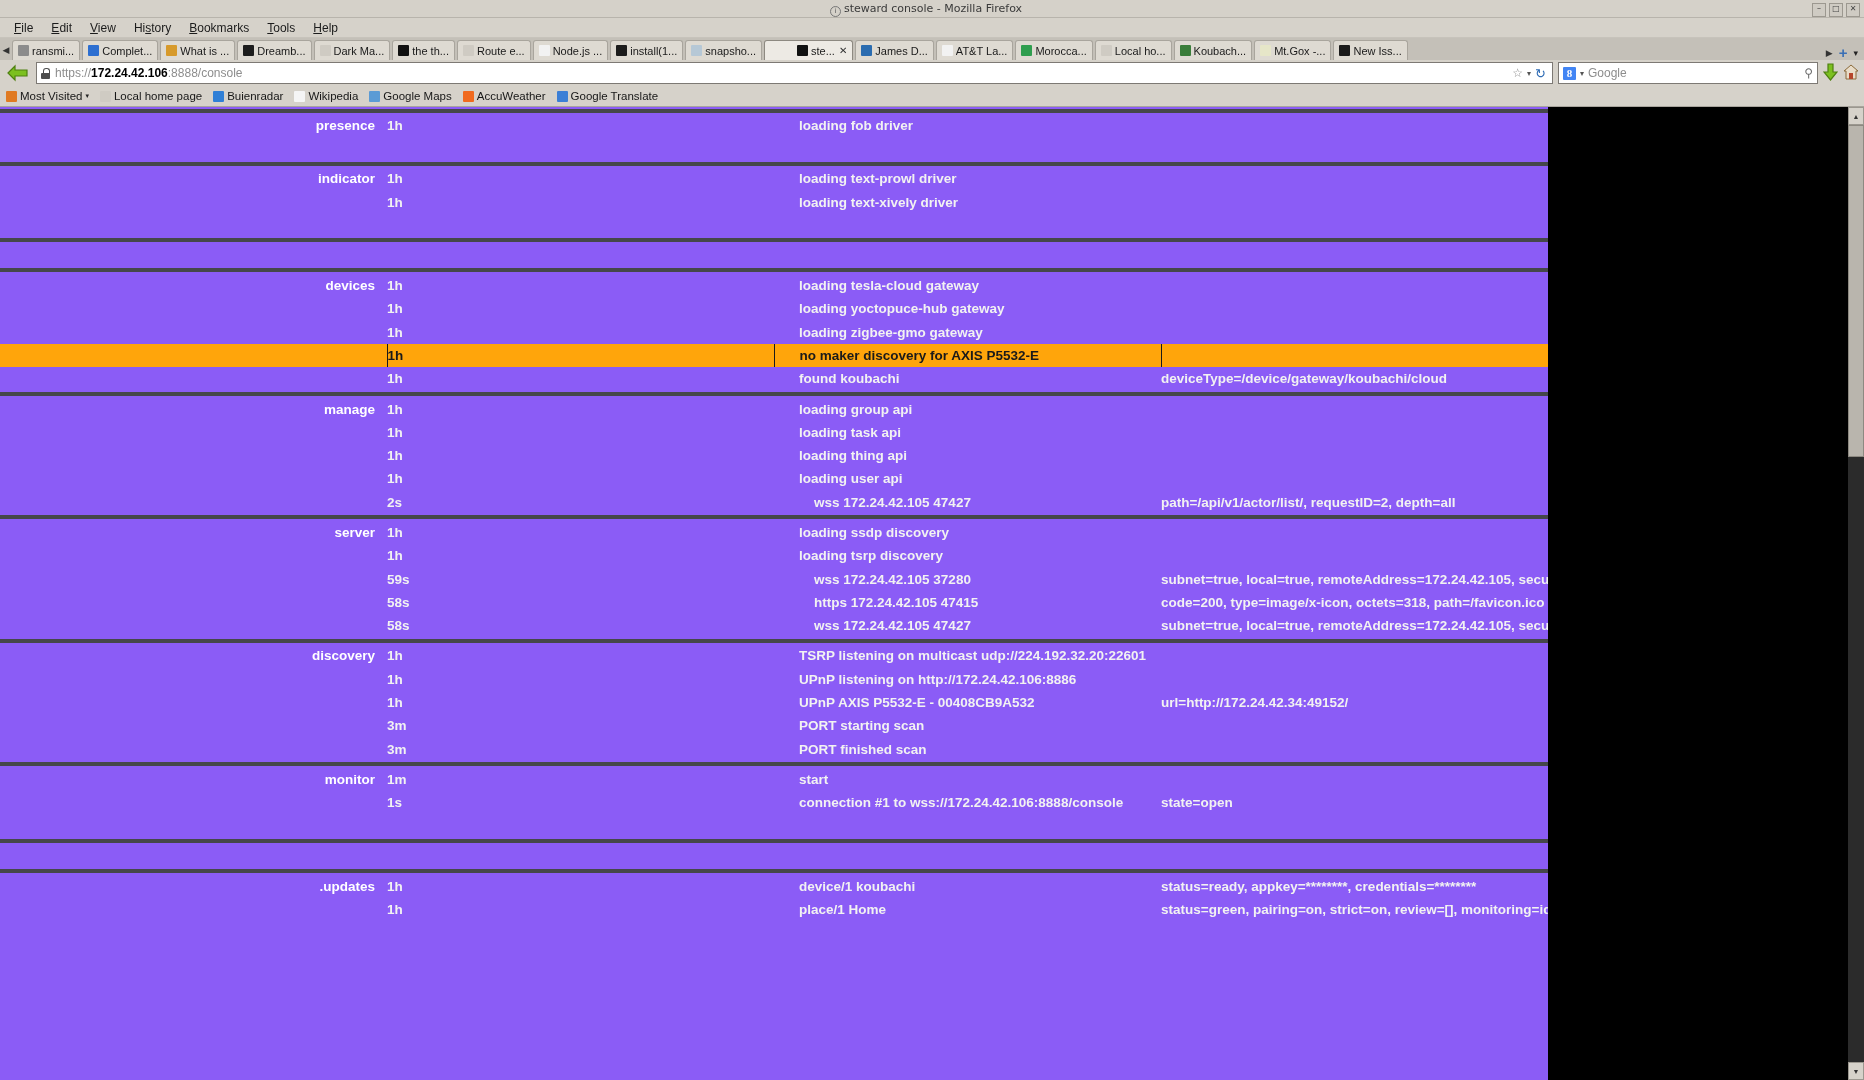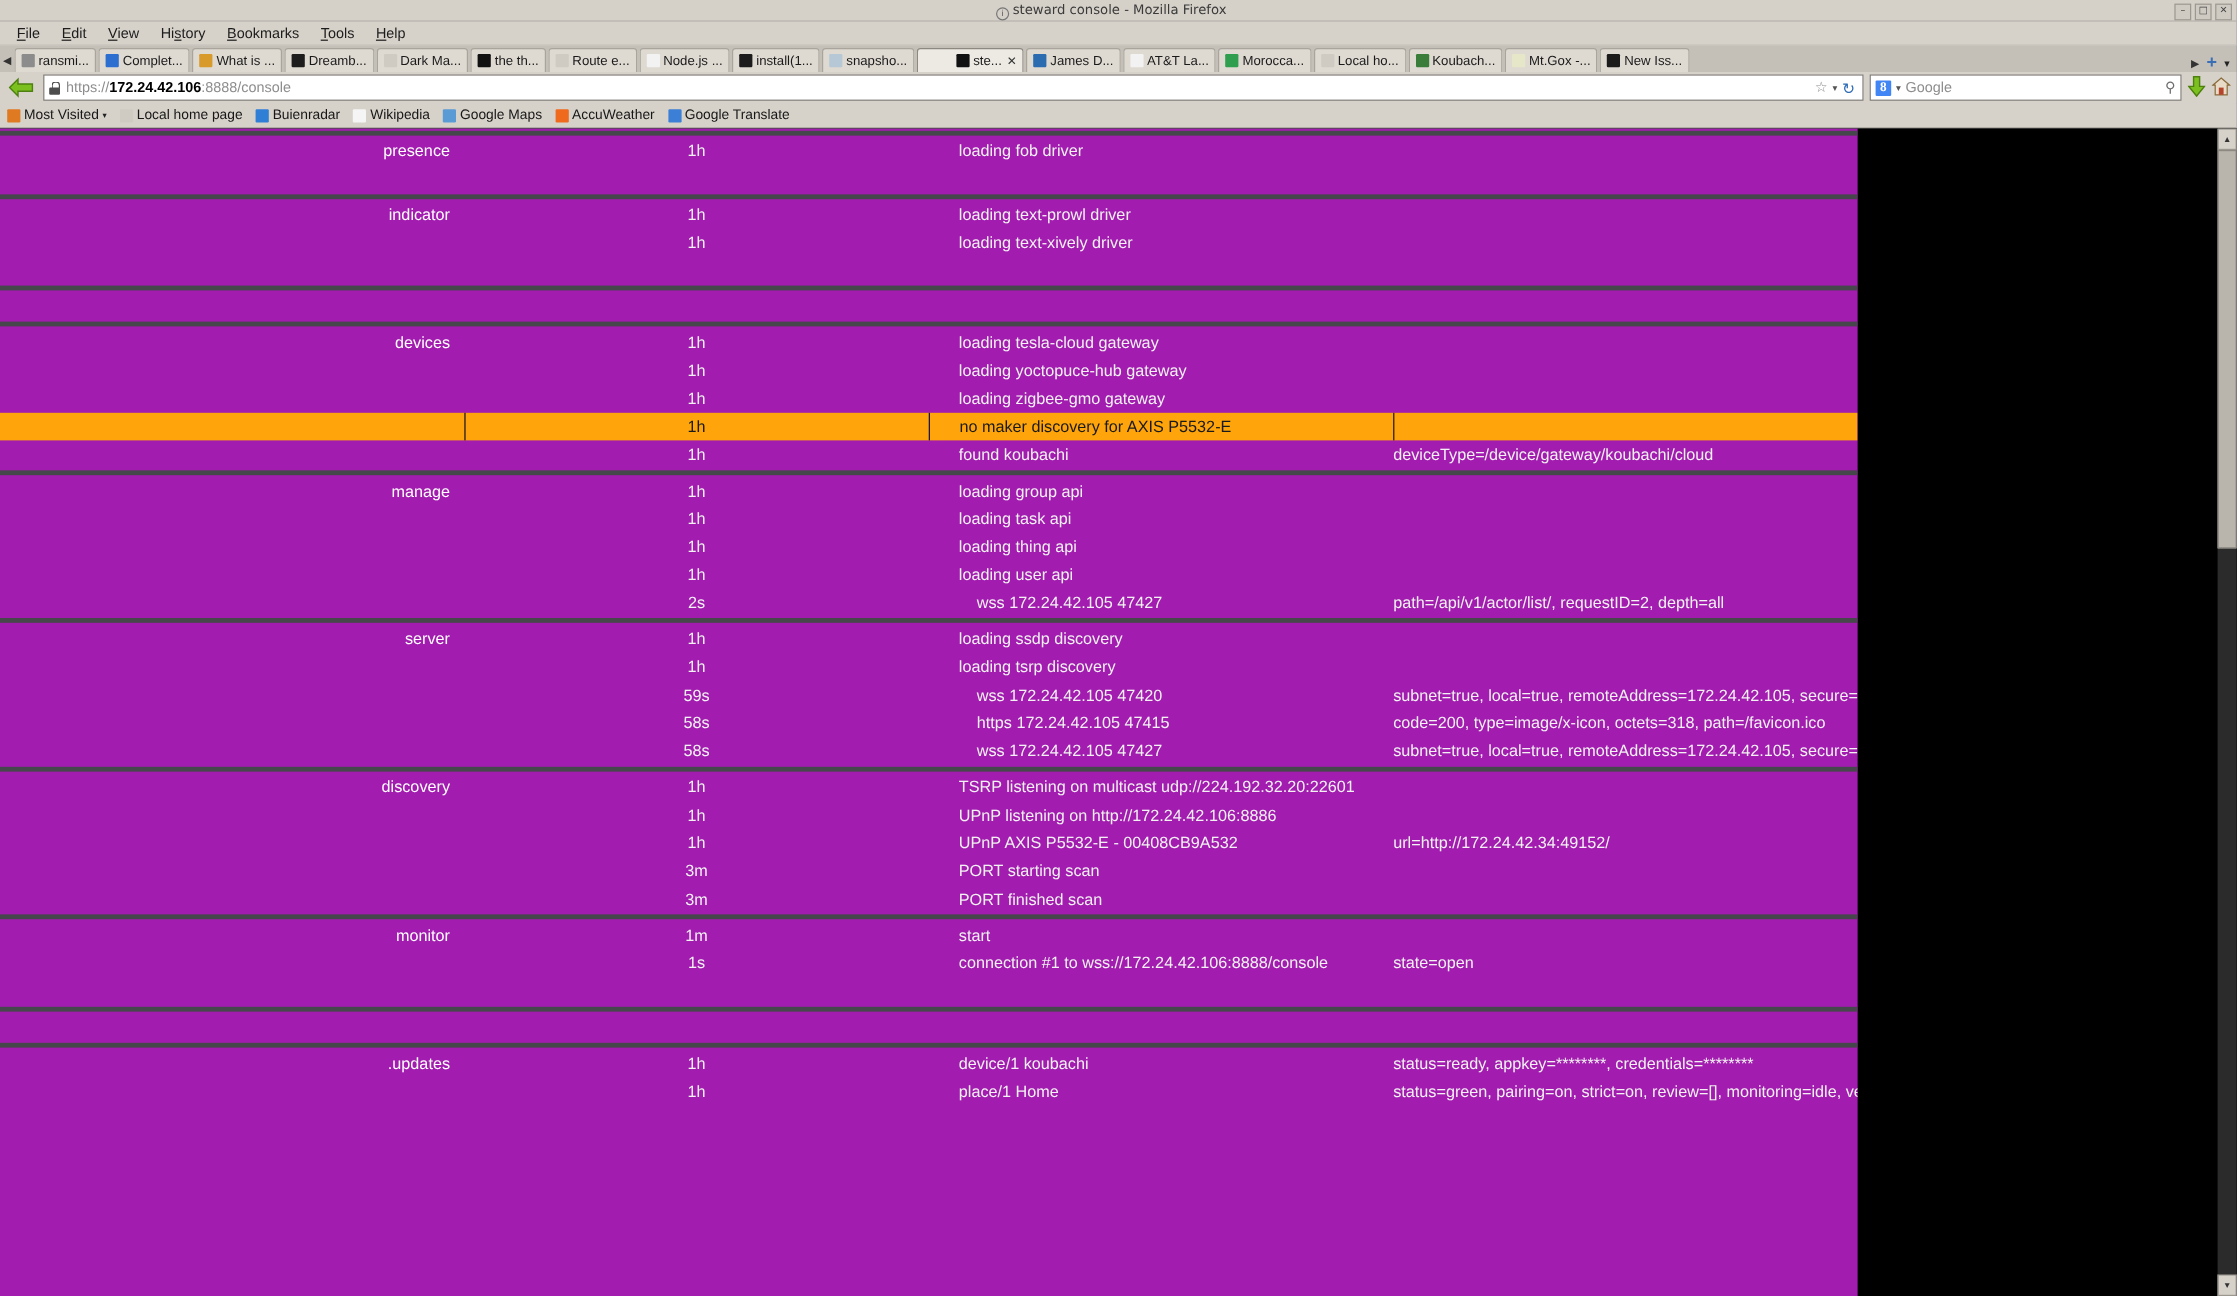--- a/index.html
+++ b/index.html
@@ -104,31 +104,32 @@
   .bookmarkbar{
     height:20px;background:#d6d2ca;display:flex;align-items:center;
     gap:11px;padding:0 6px;flex:0 0 20px;border-bottom:1px solid #a9a59d;
   }
   .bm{display:flex;align-items:center;gap:3px;font-size:11.5px;color:#171717;white-space:nowrap;}
   .bm .bmico{width:11px;height:11px;flex:0 0 11px;border-radius:1px;display:block;}
   .bm .bmcaret{font-size:7px;color:#222;}
   
   .content{flex:1 1 auto;display:flex;background:#000;overflow:hidden;position:relative;}
   .page{
-    flex:1 1 auto;background:#a21caf;overflow:hidden;position:relative;
+    flex:1 1 auto;background:#8b5cf6;overflow:hidden;position:relative;
     max-width:1548px;
+    font-weight:bold;
   }
   .page-void{flex:1 1 auto;background:#000;}
   .console-table{width:100%;border-collapse:collapse;table-layout:fixed;}
   .console-table td{
     font-size:13.5px;color:#f2f2f2;padding:0;height:23.3px;vertical-align:middle;
     font-family:"Liberation Sans",sans-serif;white-space:nowrap;
   }
   td.c-group{width:94px;text-align:right;padding-right:12px;color:#ffffff;}
-  td.c-time{width:38px;text-align:center;padding-right:0;}
+  td.c-time{width:38px;text-align:left;padding-right:0;}
   td.c-msg{width:350px;padding-left:25px;}
   td.c-detail{padding-left:0;}
   tr.divider td{height:7px;padding:0;}
   .divider-line{height:4px;background:#45474a;width:100%;}
   tr.gap td{height:23px;}
   tr.highlight td{background:#ffa50b;color:#1a1a1a;height:23.3px;}
   tr.highlight td.c-group{border-right:1px solid #1b1b1b;}
   tr.highlight td.c-time{border-right:1px solid #1b1b1b;}
   tr.highlight td.c-msg{border-right:1px solid #1b1b1b;}
   
@@ -454,21 +455,21 @@
             </tr>
             <tr class="">
               <td class="c-group"></td>
               <td class="c-time">1h</td>
               <td class="c-msg">loading tsrp discovery</td>
               <td class="c-detail"></td>
             </tr>
             <tr class="">
               <td class="c-group"></td>
               <td class="c-time">59s</td>
-              <td class="c-msg" style="padding-left: 40px;">wss 172.24.42.105  47420</td>
+              <td class="c-msg" style="padding-left: 40px;">wss 172.24.42.105  37280</td>
               <td class="c-detail">subnet=true, local=true, remoteAddress=172.24.42.105, secure=true, event=connection</td>
             </tr>
             <tr class="">
               <td class="c-group"></td>
               <td class="c-time">58s</td>
               <td class="c-msg" style="padding-left: 40px;">https 172.24.42.105  47415</td>
               <td class="c-detail">code=200, type=image/x-icon, octets=318, path=/favicon.ico</td>
             </tr>
             <tr class="">
               <td class="c-group"></td>

